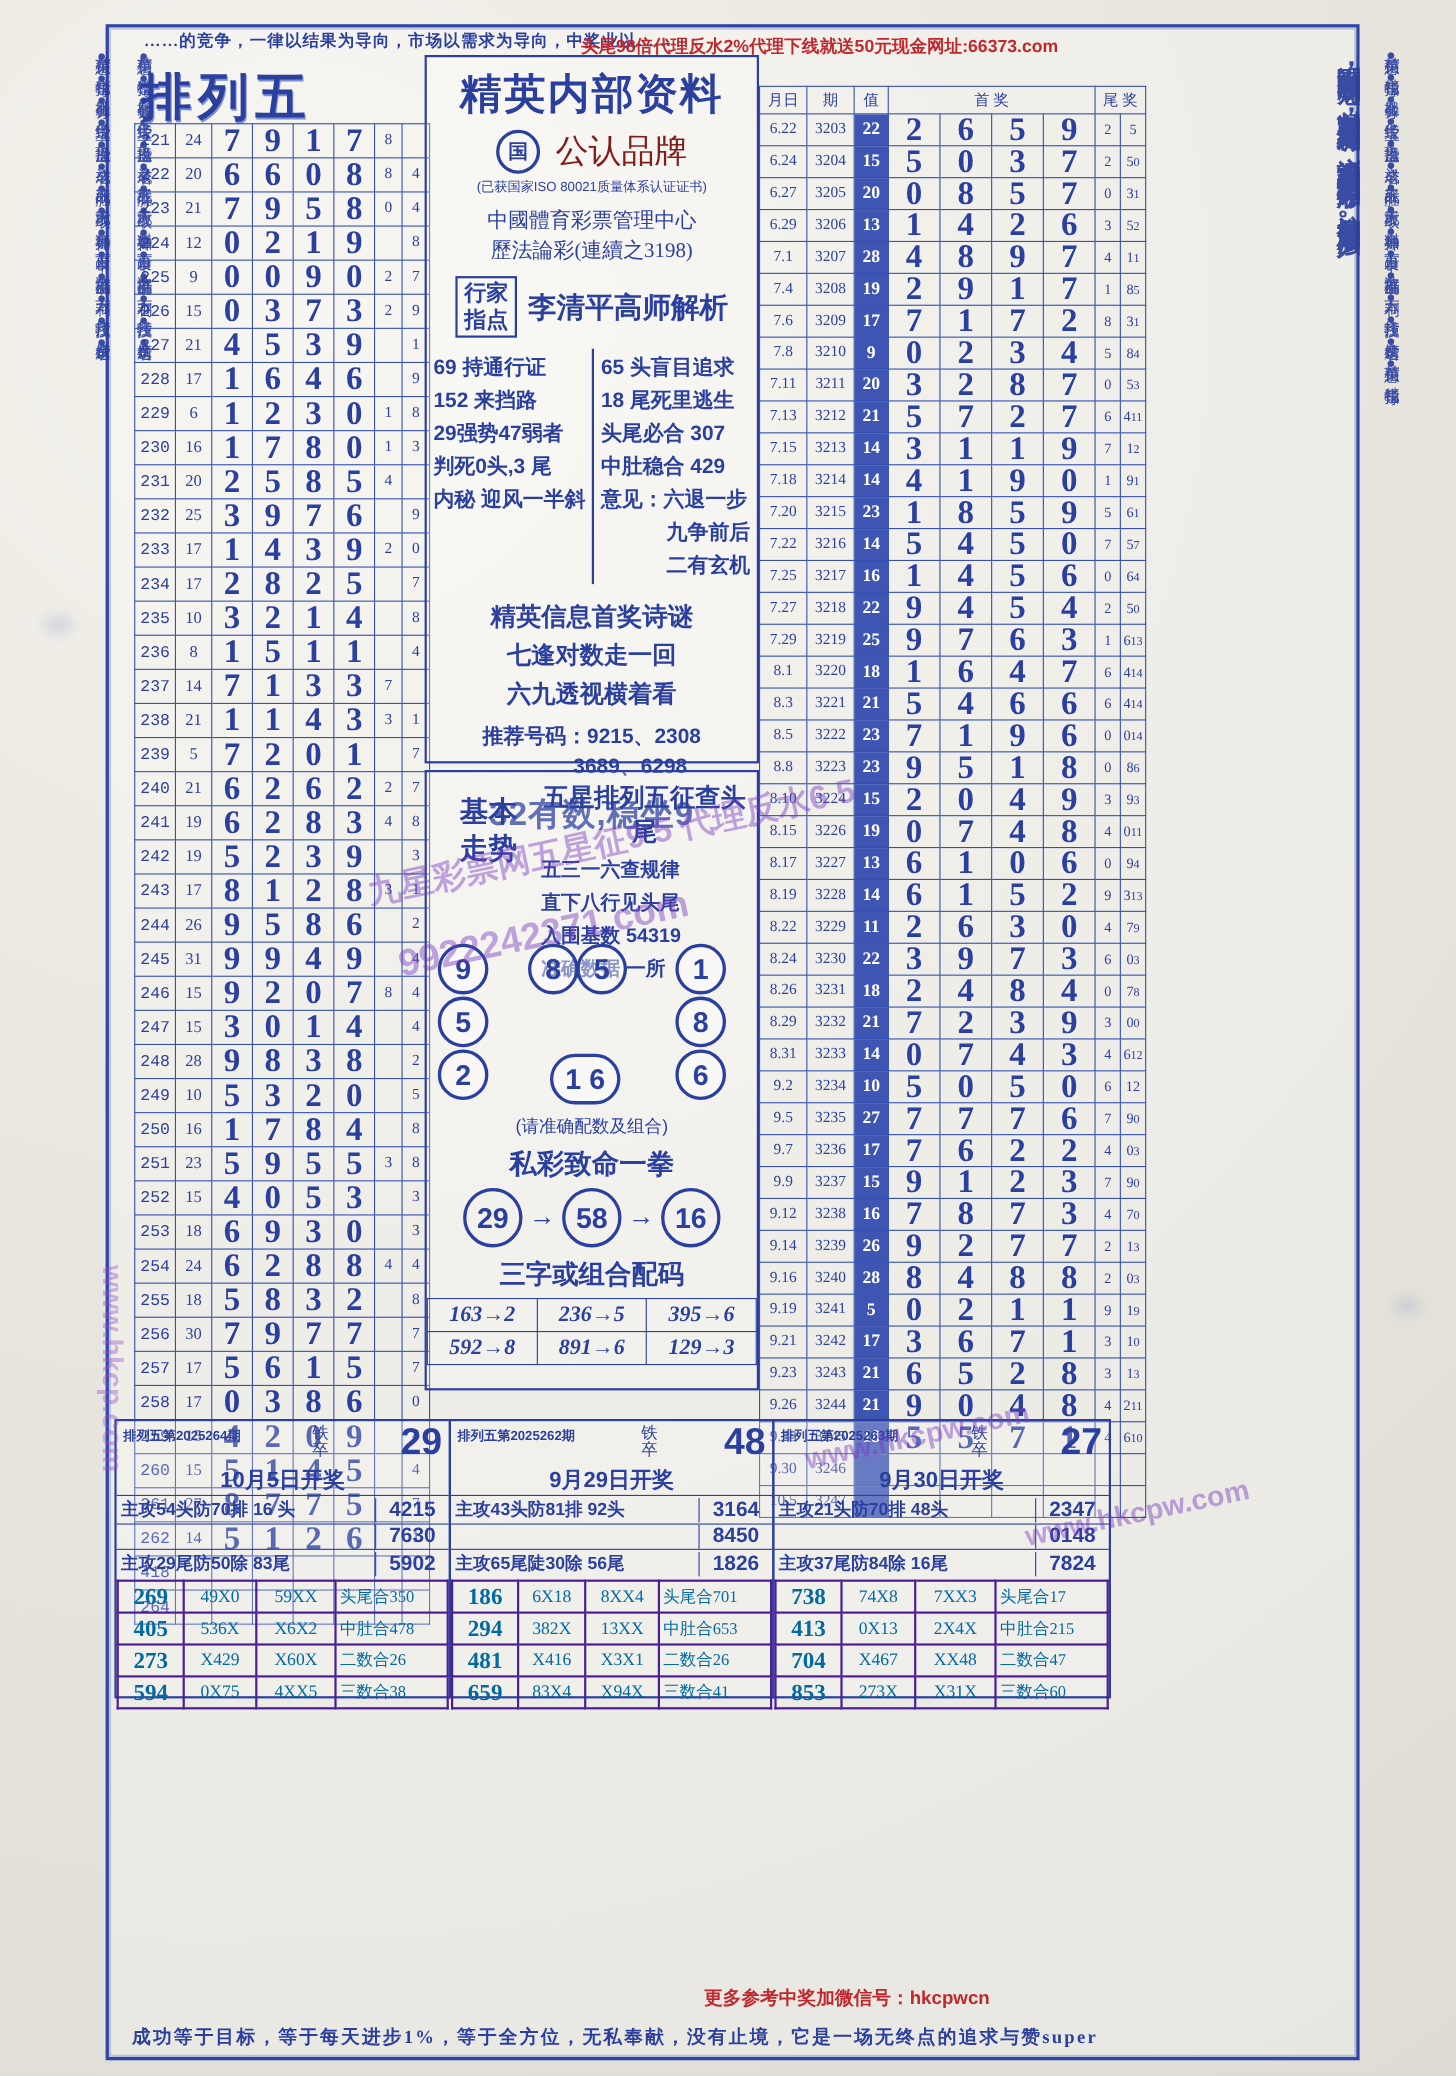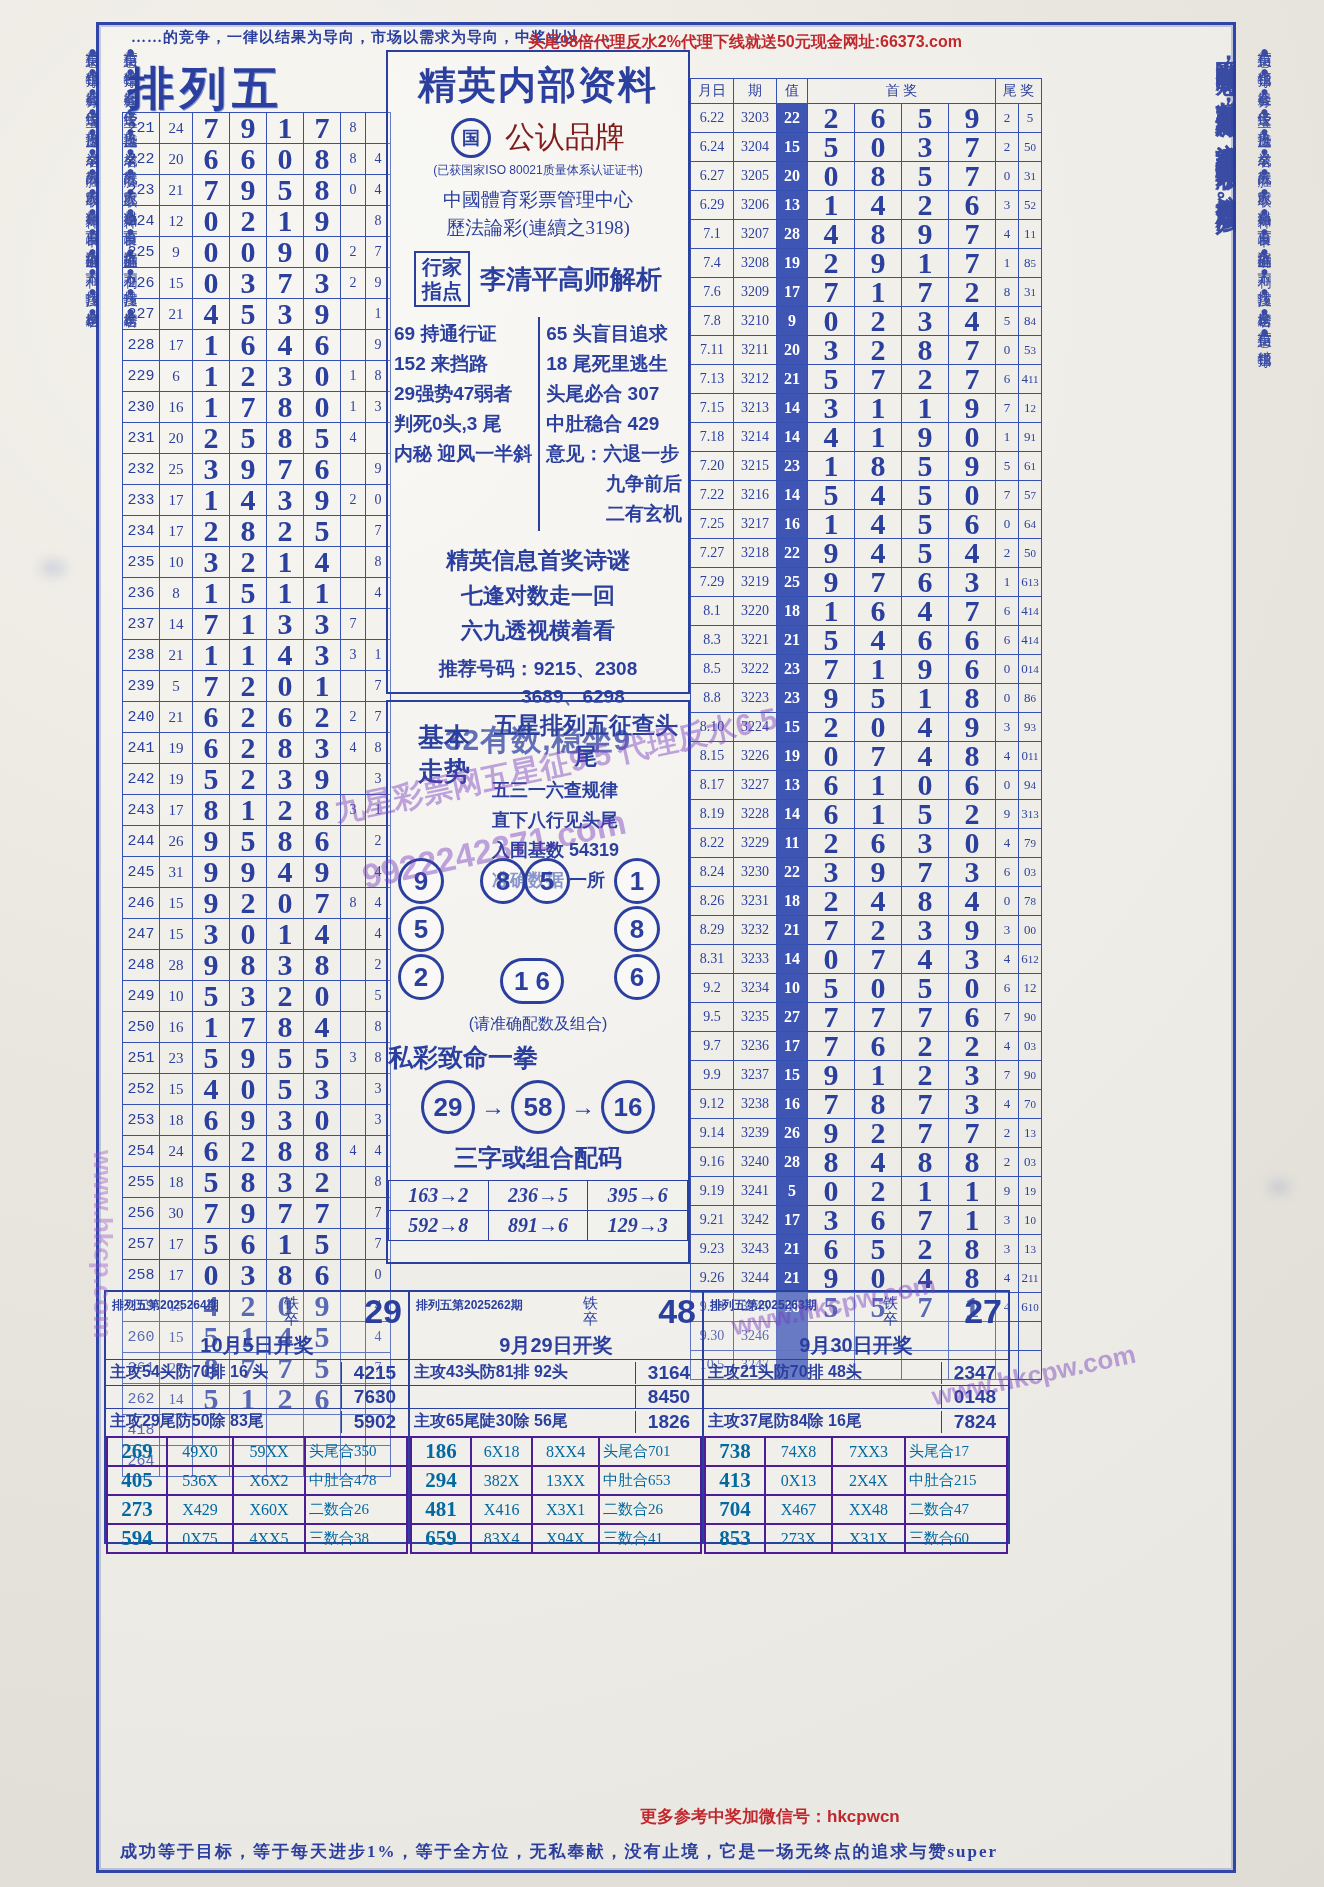--- a/index.html
+++ b/index.html
@@ -110,21 +110,21 @@
   .b2right{position:absolute;left:104px;top:8px;width:188px;color:#2b3f9e;}
   .b2right .hd{font-size:23px;font-weight:bold;text-align:center;}
   .b2right .l{font-size:18px;font-weight:bold;margin-top:6px;white-space:nowrap;}
   .circgrid{position:relative;height:160px;margin-top:2px;}
   .circ{
     position:absolute;width:40px;height:40px;border:3px solid #2b3f9e;border-radius:50%;
     display:flex;align-items:center;justify-content:center;
     font-size:26px;font-weight:bold;color:#2b3f9e;background:rgba(255,255,255,.45);
   }
   .note{text-align:center;font-size:16px;color:#2b3f9e;}
-  .punch{text-align:left;font-size:25px;font-weight:bold;color:#2b3f9e;margin-top:6px;}
+  .punch{text-align:center;font-size:25px;font-weight:bold;color:#2b3f9e;margin-top:6px;}
   .chainrow{display:flex;align-items:center;justify-content:center;gap:6px;margin-top:6px;}
   .chaincirc{
     width:48px;height:48px;border:3px solid #2b3f9e;border-radius:50%;
     display:flex;align-items:center;justify-content:center;font-size:26px;font-weight:bold;color:#2b3f9e;
   }
   .arrow{font-size:24px;color:#2b3f9e;font-weight:bold;}
   .combo{text-align:center;font-size:24px;font-weight:bold;color:#2b3f9e;margin-top:8px;}
   .maptable{width:100%;border-collapse:collapse;margin-top:6px;}
   .maptable td{
     border:1px solid #2b3f9e;color:#2b3f9e;font-size:20px;font-style:italic;

